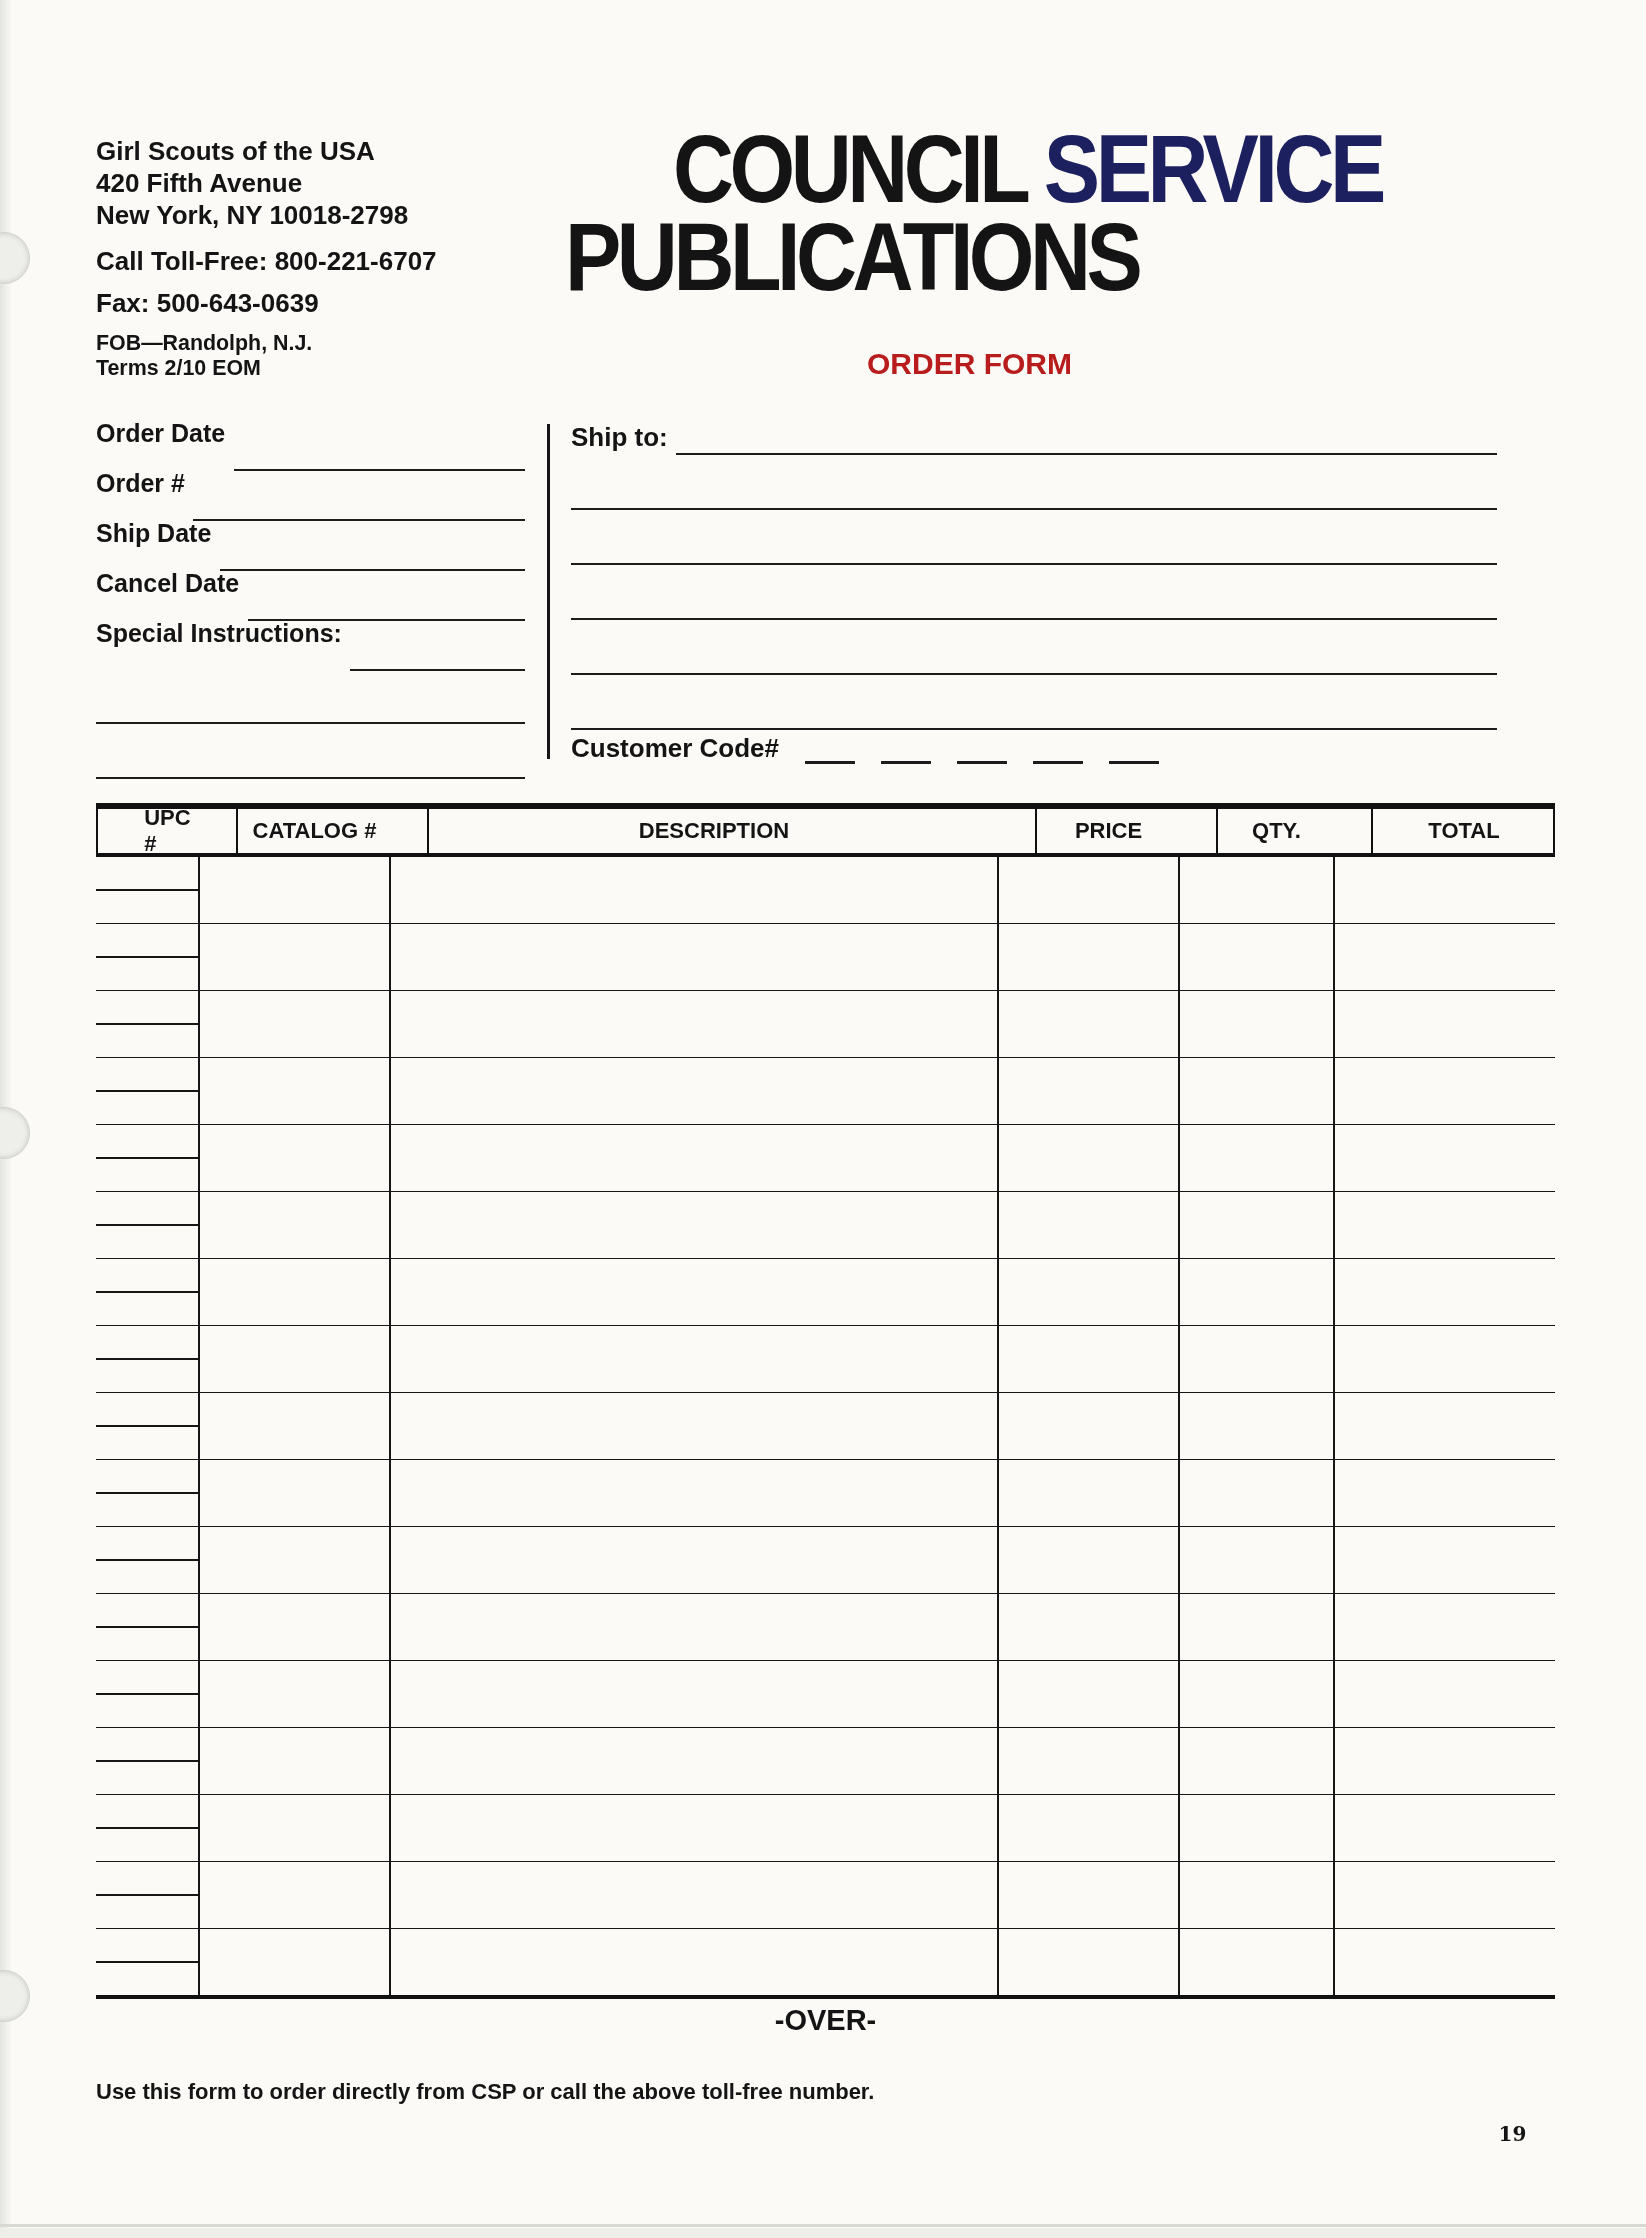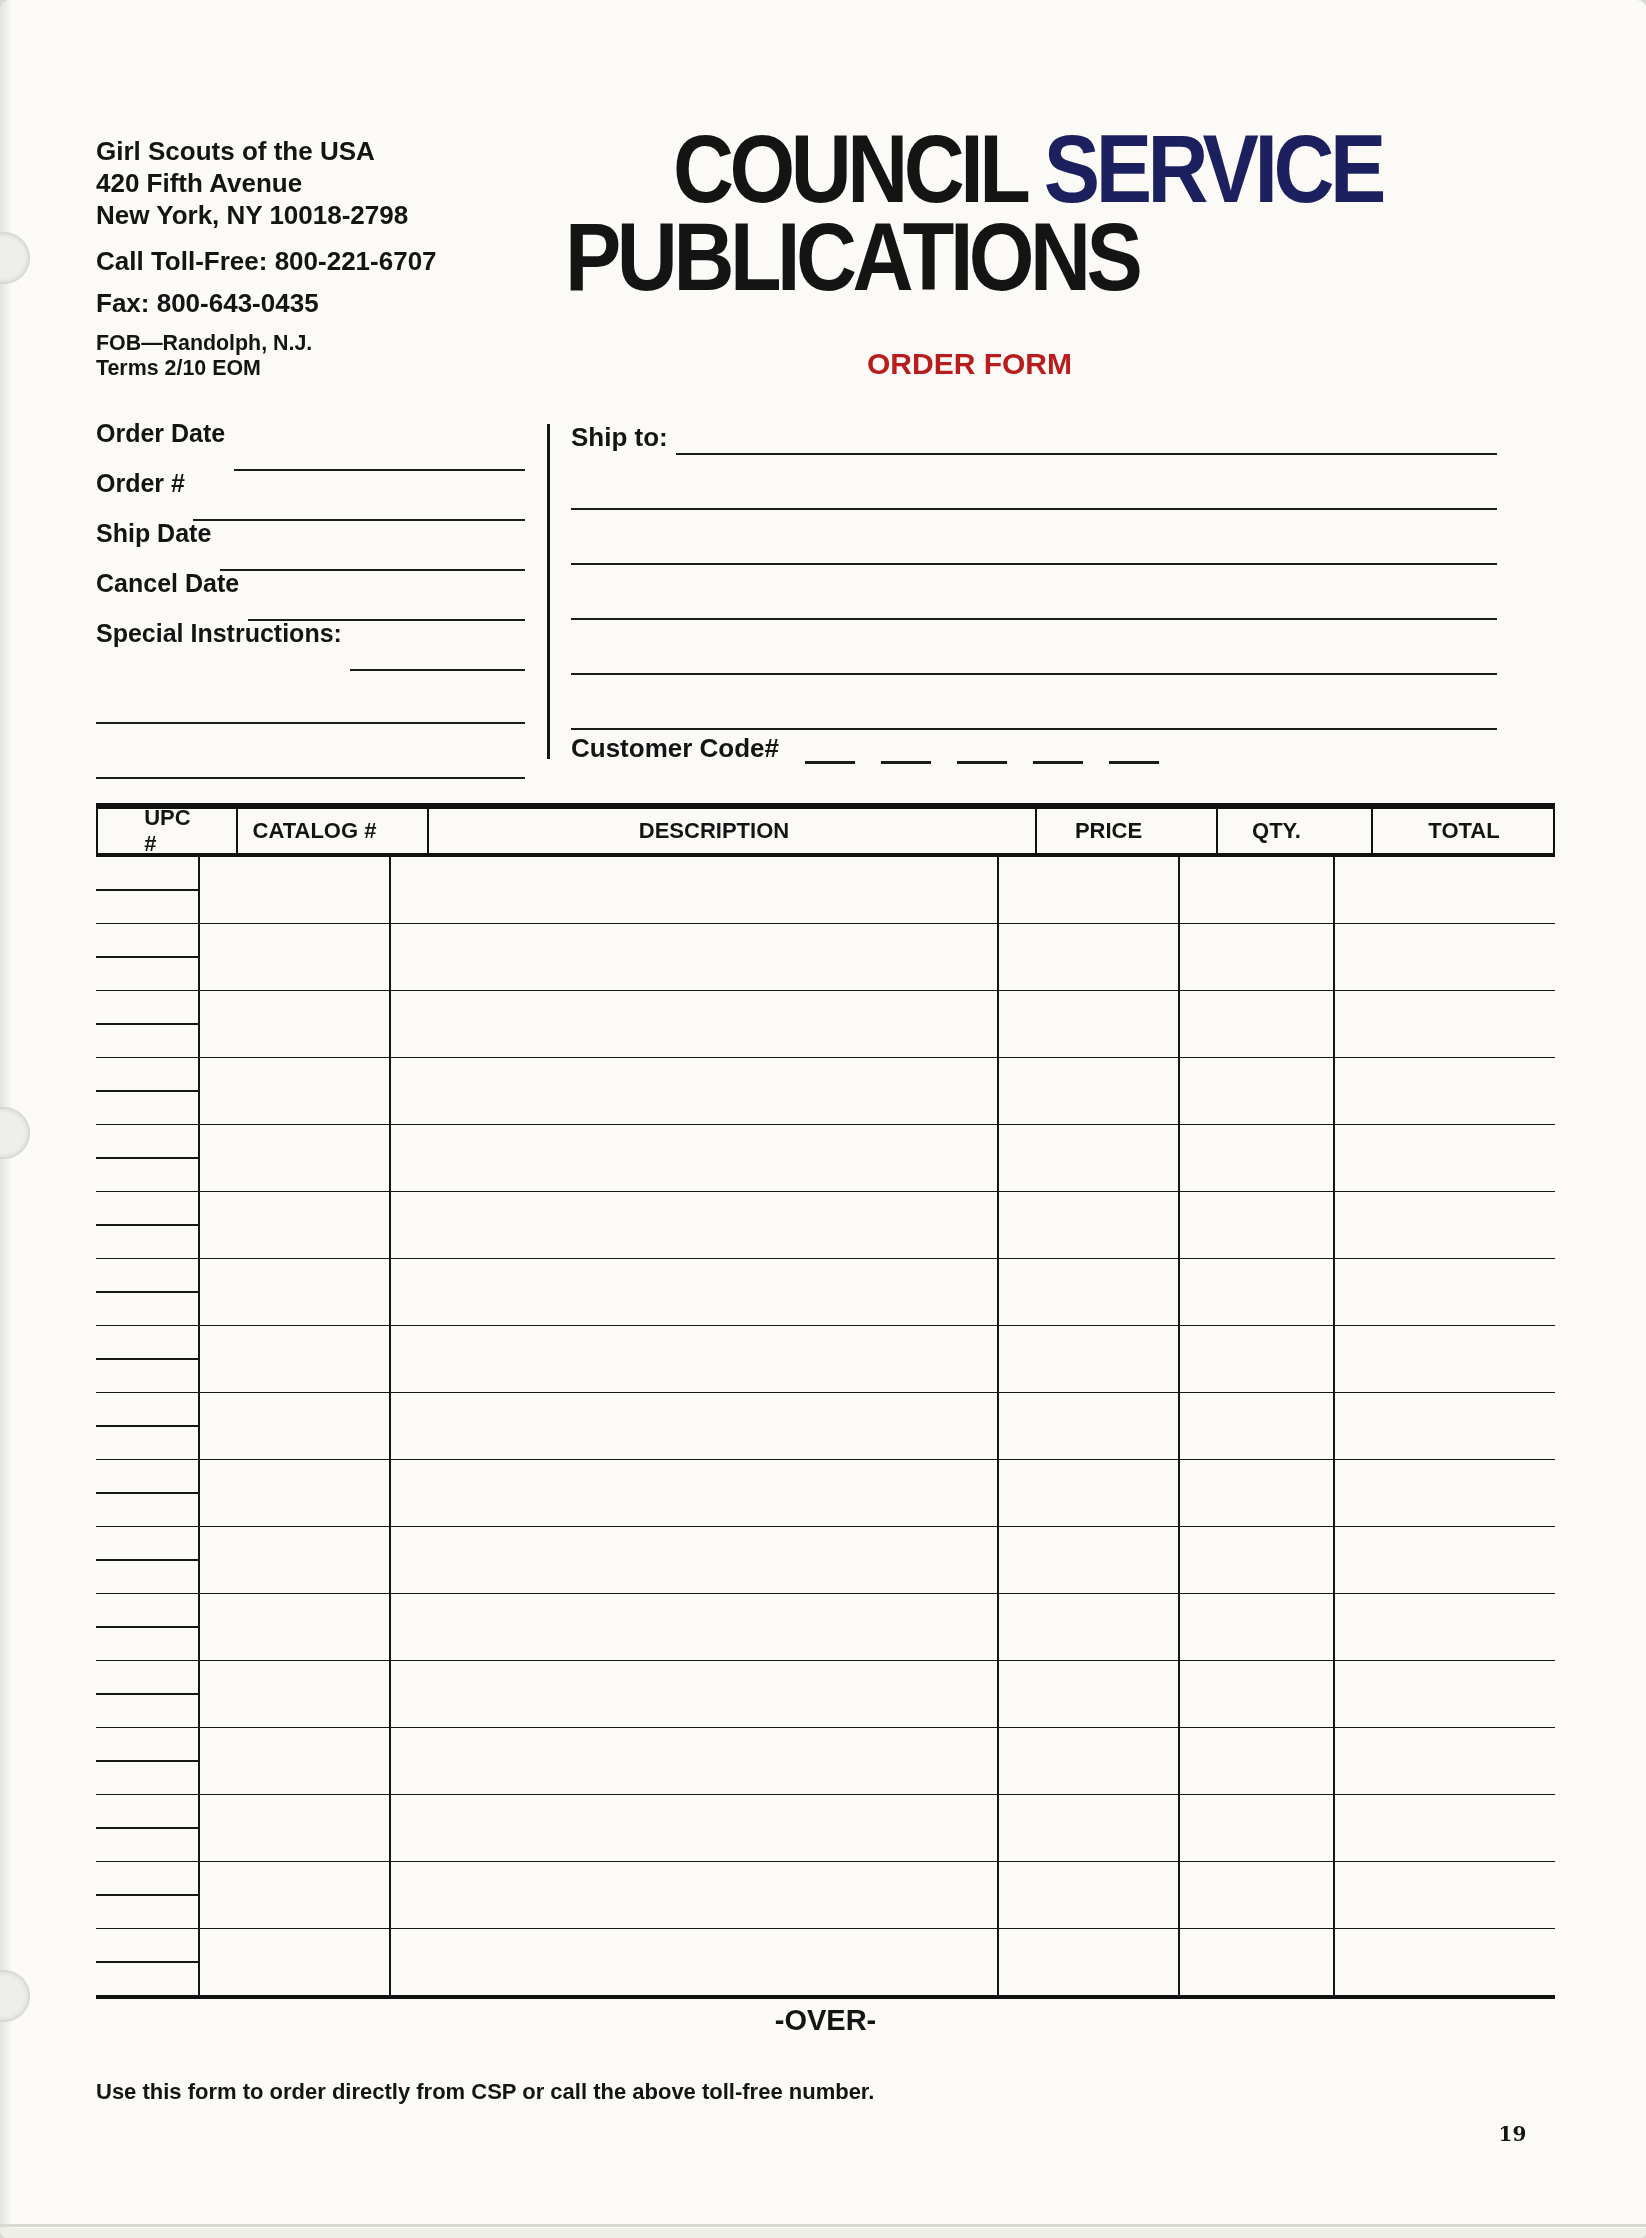--- a/index.html
+++ b/index.html
@@ -3,21 +3,20 @@
 <meta charset="utf-8">
 <style>
   html,body{margin:0;padding:0;background:#d8d8d4;}
   .page{
     position:relative;
     width:1647px;height:2239px;
     background:#fbfaf6;
     overflow:hidden;
     font-family:"Liberation Sans", sans-serif;
     color:#141414;
-    border-radius:10px;
   }
   
   .edge-left{position:absolute;left:0;top:0;width:12px;height:100%;
     background:linear-gradient(90deg,#e3e3df,#fbfaf6);}
   .edge-bottom{position:absolute;left:0;top:2224px;width:100%;height:3.4px;background:#d9d9d3;}
   .edge-bottom2{position:absolute;left:0;top:2228px;width:100%;height:11px;background:#efefe9;}
 
   .hole{position:absolute;left:-22px;width:50px;height:50px;border-radius:50%;
     background:#eeeeea;border:1.7px solid #d2d2cc;box-shadow:inset 0 0 5.1px #c9c9c3;}
   .hole.h1{top:232px}.hole.h2{top:1107px}.hole.h3{top:1970px}
@@ -88,21 +87,21 @@
   <div class="edge-left"></div>
   <div class="hole h1"></div>
   <div class="hole h2"></div>
   <div class="hole h3"></div>
 
   <div class="org">
     <div>Girl Scouts of the USA</div>
     <div>420 Fifth Avenue</div>
     <div>New York, NY 10018-2798</div>
     <div class="phone">Call Toll-Free: 800-221-6707</div>
-    <div class="fax">Fax: 800-643-0435</div>
+    <div class="fax">Fax: 500-643-0639</div>
     <div class="small fob">FOB—Randolph, N.J.</div>
     <div class="small">Terms 2/10 EOM</div>
   </div>
 
   <div class="title-line title1"><span>COUNCIL </span><span style="color: rgb(29, 32, 95);">SERVICE</span></div>
   <div class="title-line title2">PUBLICATIONS</div>
   <div class="subtitle" style="color: #b91c1c;">ORDER FORM</div>
 
   <div class="fields">
     <div class="f-row">

